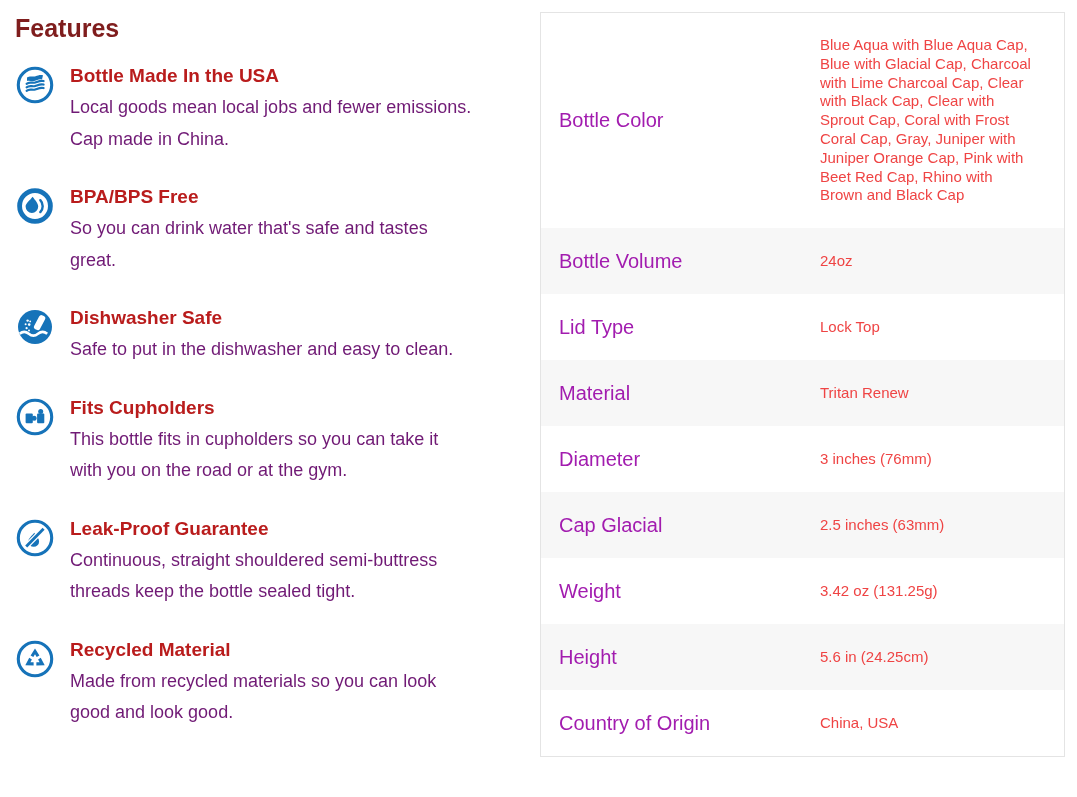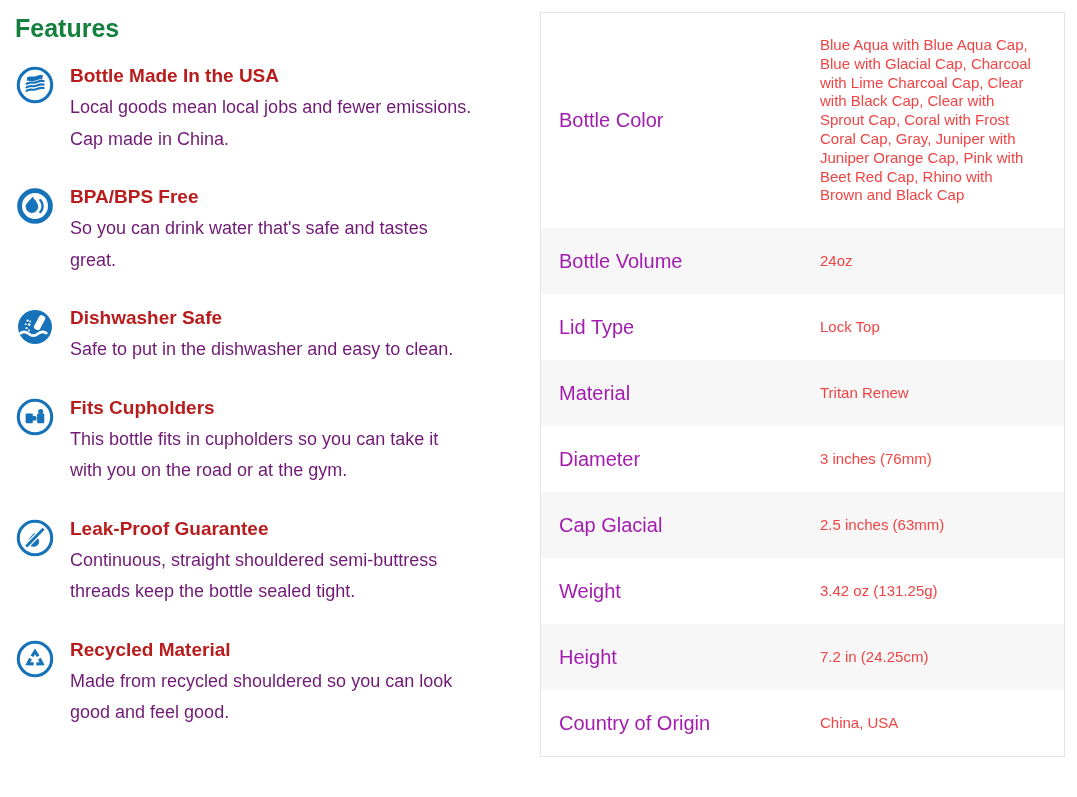--- a/index.html
+++ b/index.html
@@ -13,21 +13,21 @@
   }
   .page { position: relative; width: 1077px; height: 797px; }
 
   
   .features {
     position: absolute; left: 15px; top: 13px; width: 475px;
   }
   .features-heading {
     margin: 0 0 22px 0;
     font-size: 25px; line-height: 30px; font-weight: 700;
-    color: #15803d;
+    color: #7f1d1d;
   }
   .feature-item {
     display: flex; align-items: flex-start;
     margin-bottom: 31px;
   }
   .feature-icon {
     flex: 0 0 40px; width: 40px; height: 40px;
     color: var(--accent);
   }
   .feature-icon svg { display: block; width: 40px; height: 40px; }
@@ -169,21 +169,21 @@
           <circle cx="20" cy="20" r="16.7" fill="none" stroke="currentColor" stroke-width="3.1"></circle>
           <g fill="currentColor">
             <path d="M20 9.4l4.4 7.1-2.7 1.5-1.7-2.7-1.7 2.7-2.7-1.5z"></path>
             <path d="M20 9.4l4.4 7.1-2.7 1.5-1.7-2.7-1.7 2.7-2.7-1.5z" transform="rotate(120 20 20.6)"></path>
             <path d="M20 9.4l4.4 7.1-2.7 1.5-1.7-2.7-1.7 2.7-2.7-1.5z" transform="rotate(240 20 20.6)"></path>
           </g>
         </svg>
       </span>
       <div class="feature-text">
         <h3 class="feature-title">Recycled Material</h3>
-        <p class="feature-desc">Made from recycled shouldered so you can look good and feel good.</p>
+        <p class="feature-desc">Made from recycled materials so you can look good and look good.</p>
       </div>
     </div>
   </section>
 
   <aside class="spec-table">
 
     <div class="spec-row tall">
       <div class="spec-label">Bottle Color</div>
       <div class="spec-value">Blue Aqua with Blue Aqua Cap, Blue with Glacial Cap, Charcoal with Lime Charcoal Cap, Clear with Black Cap, Clear with Sprout Cap, Coral with Frost Coral Cap, Gray, Juniper with Juniper Orange Cap, Pink with Beet Red Cap, Rhino with Brown and Black Cap</div>
     </div>
@@ -213,21 +213,21 @@
       <div class="spec-value">2.5 inches (63mm)</div>
     </div>
 
     <div class="spec-row">
       <div class="spec-label">Weight</div>
       <div class="spec-value">3.42 oz (131.25g)</div>
     </div>
 
     <div class="spec-row alt">
       <div class="spec-label">Height</div>
-      <div class="spec-value">7.2 in (24.25cm)</div>
+      <div class="spec-value">5.6 in (24.25cm)</div>
     </div>
 
     <div class="spec-row">
       <div class="spec-label">Country of Origin</div>
       <div class="spec-value">China, USA</div>
     </div>
 
   </aside>
 </div>
 

